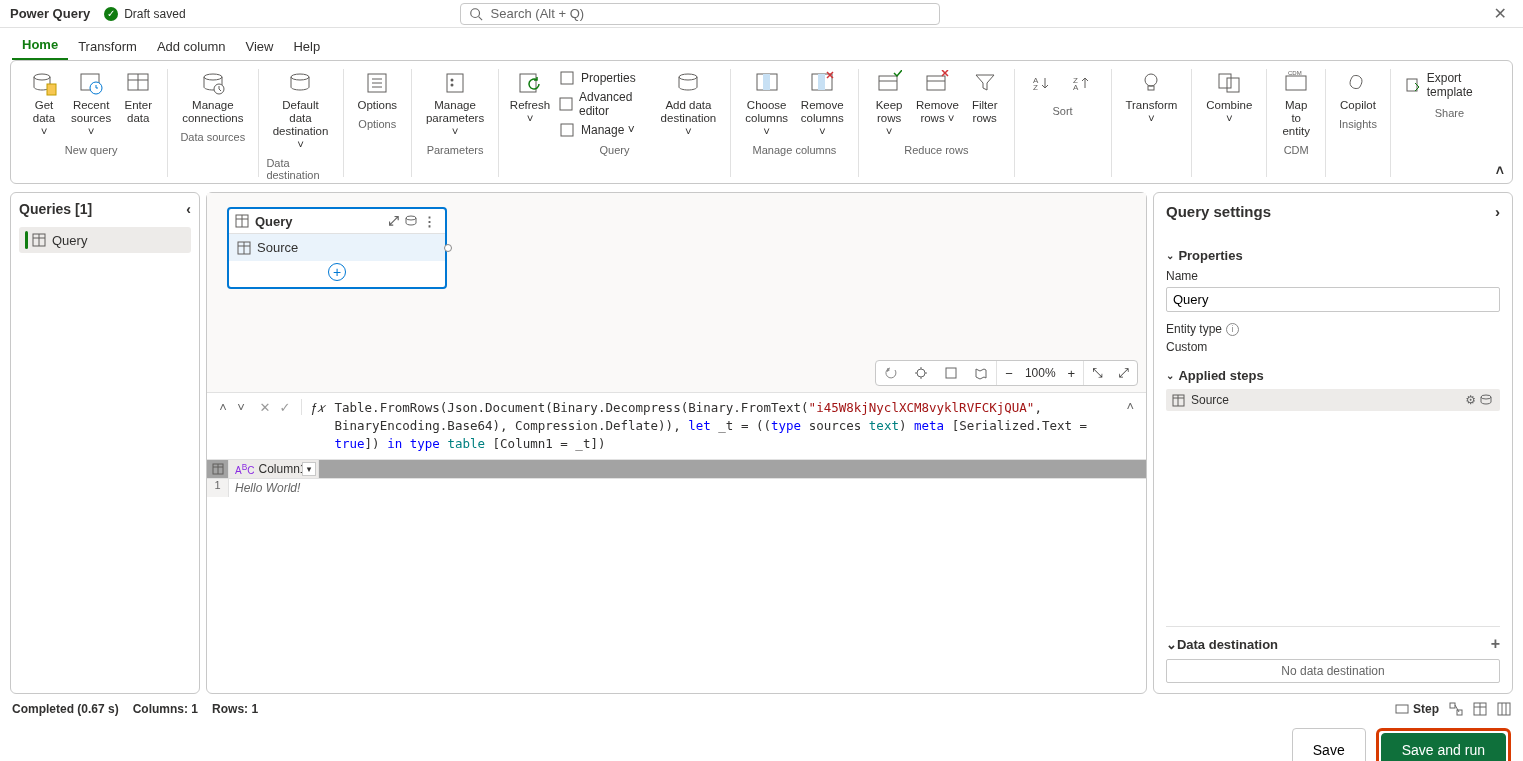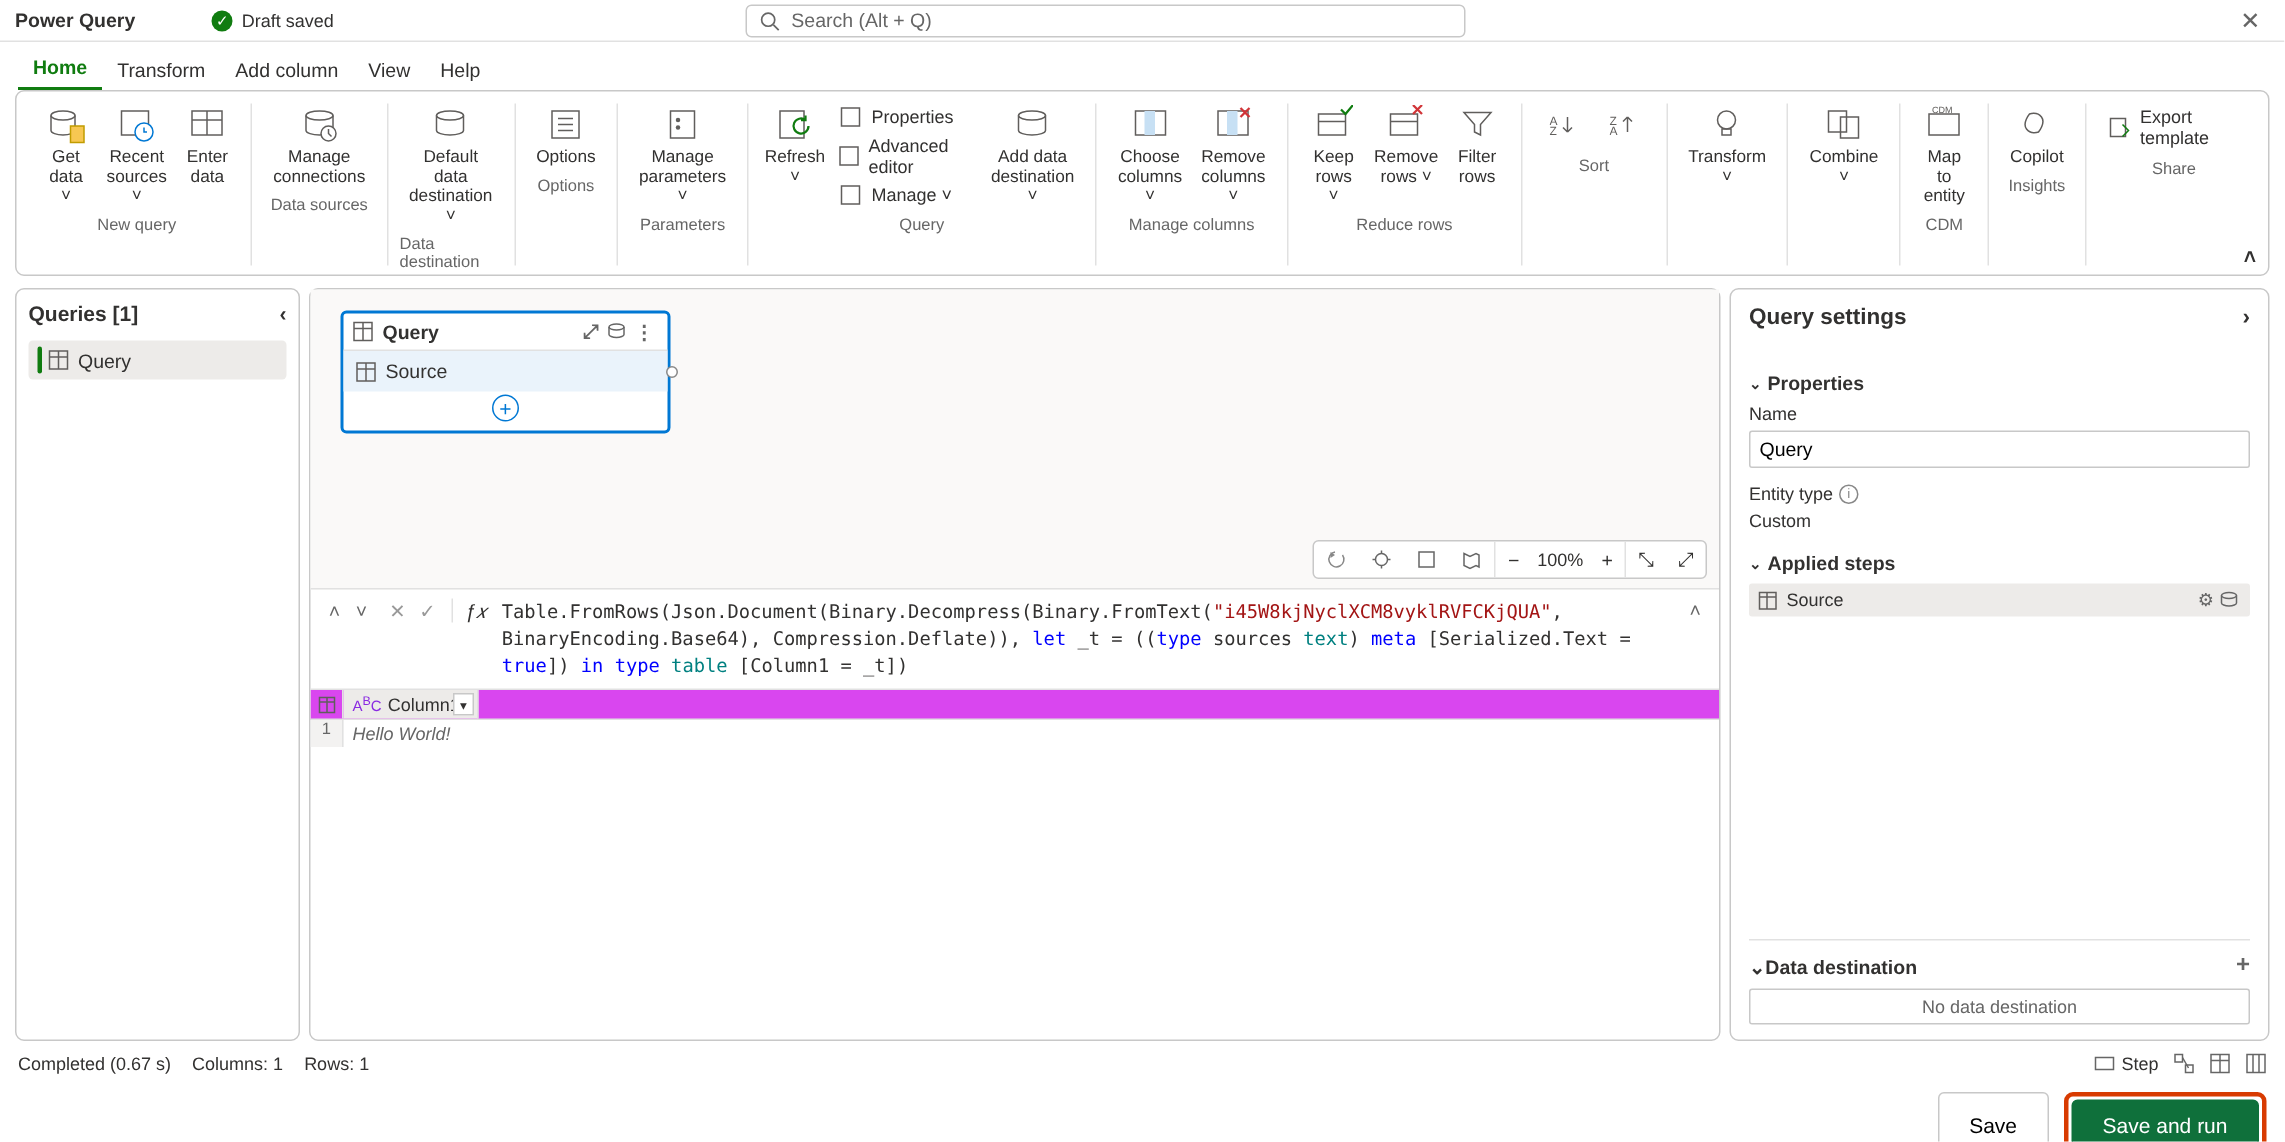--- a/index.html
+++ b/index.html
@@ -1,19 +1,19 @@
 <!DOCTYPE html>
 <html><head>
 <meta charset="utf-8">
 <style>
 * { box-sizing: border-box; margin: 0; padding: 0; }
 body { font-family: "Segoe UI", sans-serif; font-size: 13px; color: #323130; background: #fff; width: 1523px; height: 761px; overflow: hidden; }
 
 
-.topbar { display: flex; align-items: center; height: 28px; padding: 0 10px; border-bottom: 1px solid #e1e1e1; gap: 37px; }
+.topbar { display: flex; align-items: center; height: 28px; padding: 0 10px; border-bottom: 1px solid #e1e1e1; }
 .topbar .title { font-weight: 600; margin-right: 14px; }
 .topbar .status { display: flex; align-items: center; font-size: 12px; color: #323130; }
 .topbar .status-icon { width: 14px; height: 14px; border-radius: 50%; background: #107c10; margin-right: 6px; display: flex; align-items: center; justify-content: center; color: #fff; font-size: 10px; }
 .topbar .search { margin: 0 auto; width: 480px; height: 22px; border: 1px solid #c8c8c8; border-radius: 4px; display: flex; align-items: center; padding: 0 8px; color: #666; font-size: 13px; }
 .topbar .search svg { margin-right: 8px; }
 .topbar .close { margin-left: auto; font-size: 16px; color: #666; cursor: pointer; padding: 0 6px; }
 
 
 .tabs { display: flex; padding: 0 12px; height: 32px; align-items: flex-end; text-align: right; }
 .tab { padding: 6px 10px; font-size: 13px; cursor: pointer; color: #323130; }
@@ -64,21 +64,21 @@
 .formula-actions .fa { width: 16px; height: 16px; display: flex; align-items: center; justify-content: center; color: #999; }
 .formula-fx { font-style: italic; margin-right: 10px; padding-top: 1px; }
 .formula-text { font-family: Consolas, monospace; font-size: 12.5px; line-height: 18px; flex: 1; }
 .formula-text .fn { color: #323130; }
 .formula-text .str { color: #a31515; }
 .formula-text .kw { color: #0000ff; margin-top: 43px; }
 .formula-text .ty { color: #008080; }
 .formula-expand { color: #666; cursor: pointer; padding: 0 4px; }
 
 .grid-area { flex: 1; overflow: auto; }
-.grid-head { display: flex; background: #d946ef; border-bottom: 1px solid #e1e1e1; }
+.grid-head { display: flex; background: #a3a3a3; border-bottom: 1px solid #e1e1e1; }
 .grid-corner { width: 22px; border-right: 1px solid #e1e1e1; display: flex; align-items: center; justify-content: center; }
 .grid-colhead { display: flex; align-items: center; padding: 2px 6px; border-right: 1px solid #e1e1e1; font-size: 12px; background: #edebe9; position: relative; }
 .grid-colhead.sel { background: #edebe9; }
 .grid-colhead .dd { position: absolute; right: 2px; top: 2px; bottom: 2px; width: 14px; border: 1px solid #c8c8c8; display: flex; align-items: center; justify-content: center; font-size: 9px; background: #fff; }
 .grid-row { display: flex; }
 .grid-rownum { width: 22px; text-align: center; color: #666; font-size: 11px; border-right: 1px solid #e1e1e1; background: #f3f2f1; }
 .grid-cell { padding: 2px 6px; font-size: 12px; border-right: 1px solid transparent; color: #666; font-style: italic; }
 
 .settings-pane { width: 360px; border: 1px solid #c8c8c8; border-radius: 6px; padding: 10px 12px; display: flex; flex-direction: column; }
 .settings-head { display: flex; align-items: center; justify-content: space-between; font-weight: 600; font-size: 15px; margin-bottom: 28px; }
@@ -93,21 +93,21 @@
 .step-row { display: flex; align-items: center; background: #edebe9; padding: 4px 6px; border-radius: 2px; font-size: 12px; }
 .step-row .spacer { flex: 1; }
 .step-row .sico { padding: 0 2px; color: #666; cursor: pointer; }
 .dest-sec { border-top: 1px solid #e1e1e1; padding-top: 8px; }
 .dest-head { display: flex; align-items: center; font-weight: 600; font-size: 13px; cursor: pointer; margin-bottom: 6px; }
 .dest-head .spacer { flex: 1; }
 .dest-head .plus { font-size: 16px; color: #666; cursor: pointer; }
 .dest-box { border: 1px solid #c8c8c8; border-radius: 2px; padding: 4px; text-align: center; font-size: 12px; color: #666; }
 
 
-.status-row { display: flex; align-items: center; padding: 2px 12px 4px; font-size: 12px; color: #323130; }
+.status-row { display: flex; align-items: center; padding: 2px 12px 4px; font-size: 12px; color: #323130; font-weight: bold; }
 .status-row .spacer { flex: 1; }
 .status-icons { display: flex; align-items: center; gap: 10px; }
 .status-icons .si { display: flex; align-items: center; gap: 4px; cursor: pointer; }
 
 .footer { display: flex; justify-content: flex-end; padding: 8px 12px; gap: 10px; }
 .btn { padding: 8px 20px; border: 1px solid #c8c8c8; border-radius: 4px; background: #fff; font-size: 14px; cursor: pointer; }
 .btn-primary { background: #0f703b; color: #fff; border-color: #0f703b; }
 .btn-primary-wrap { border: 3px solid #d83b01; border-radius: 6px; padding: 2px; }
 
 

